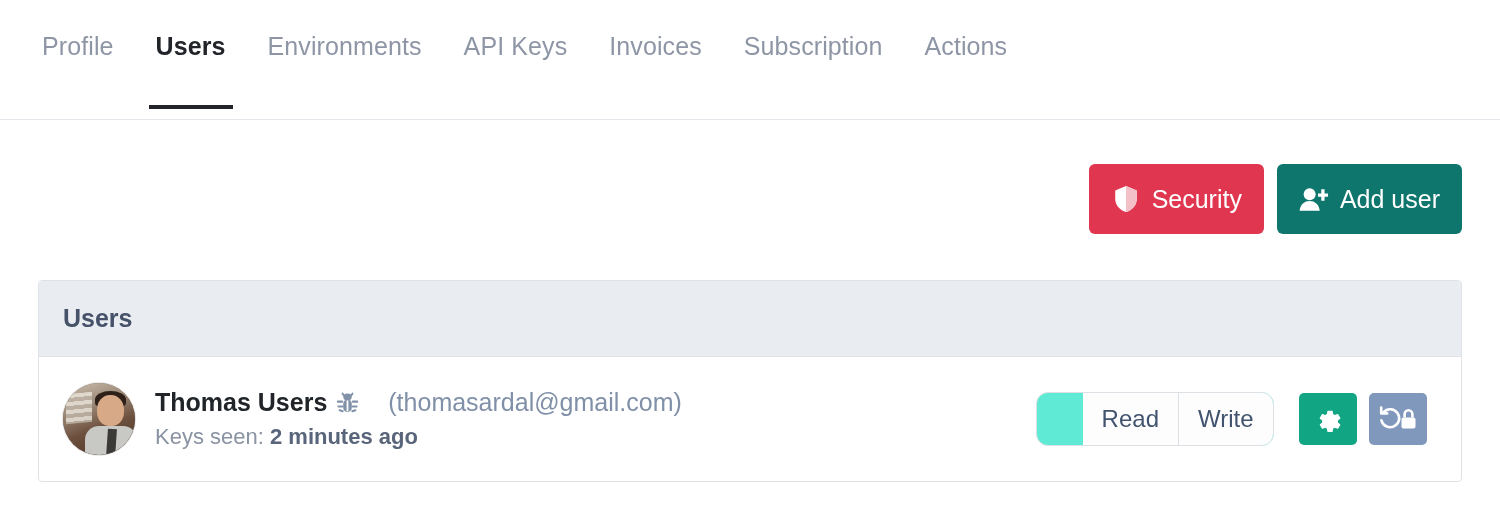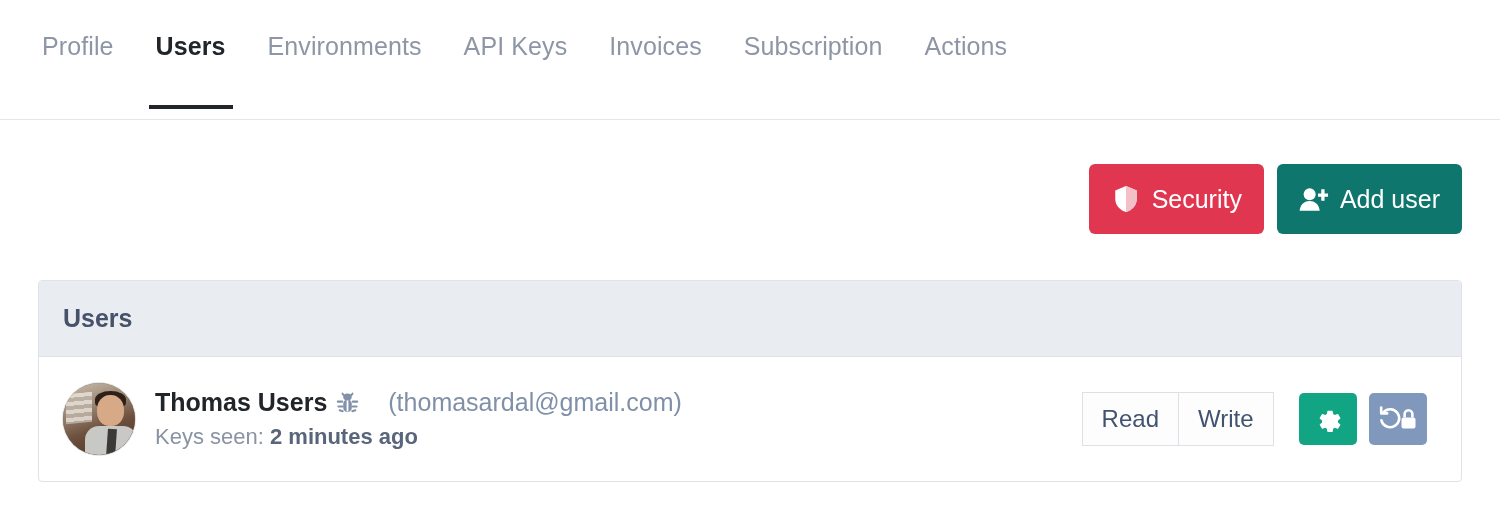--- a/index.html
+++ b/index.html
@@ -199,23 +199,24 @@
   .user-right {
     display: flex;
     align-items: center;
     gap: 25px;
     flex: none;
     padding-right: 10px;
   }
   .seg-group {
     display: inline-flex;
     border: 1px solid #dde1e6;
-    border-radius: 0;
+    border-radius: 12px;
     overflow: hidden;
     background: #5eead4;
+    padding-left: 46px;
   }
   .seg {
     font-size: 24px;
     color: #41536e;
     background: #fdfdfe;
     padding: 0 19px;
     height: 52px;
     display: inline-flex;
     align-items: center;
     border: none;

